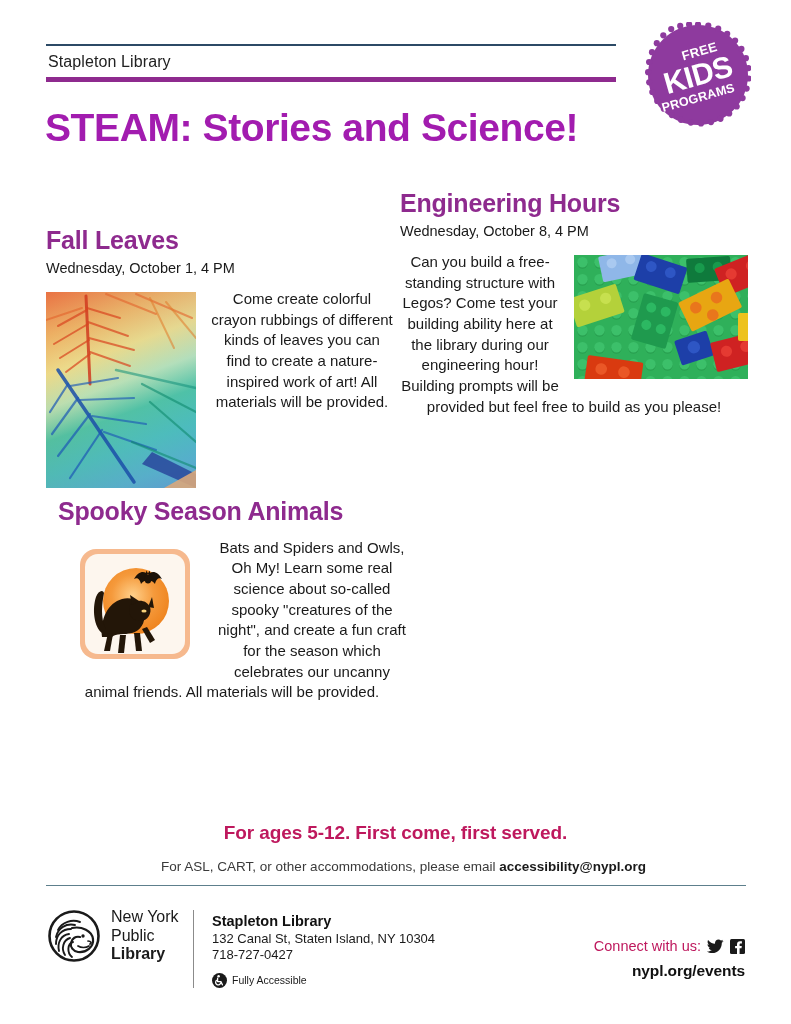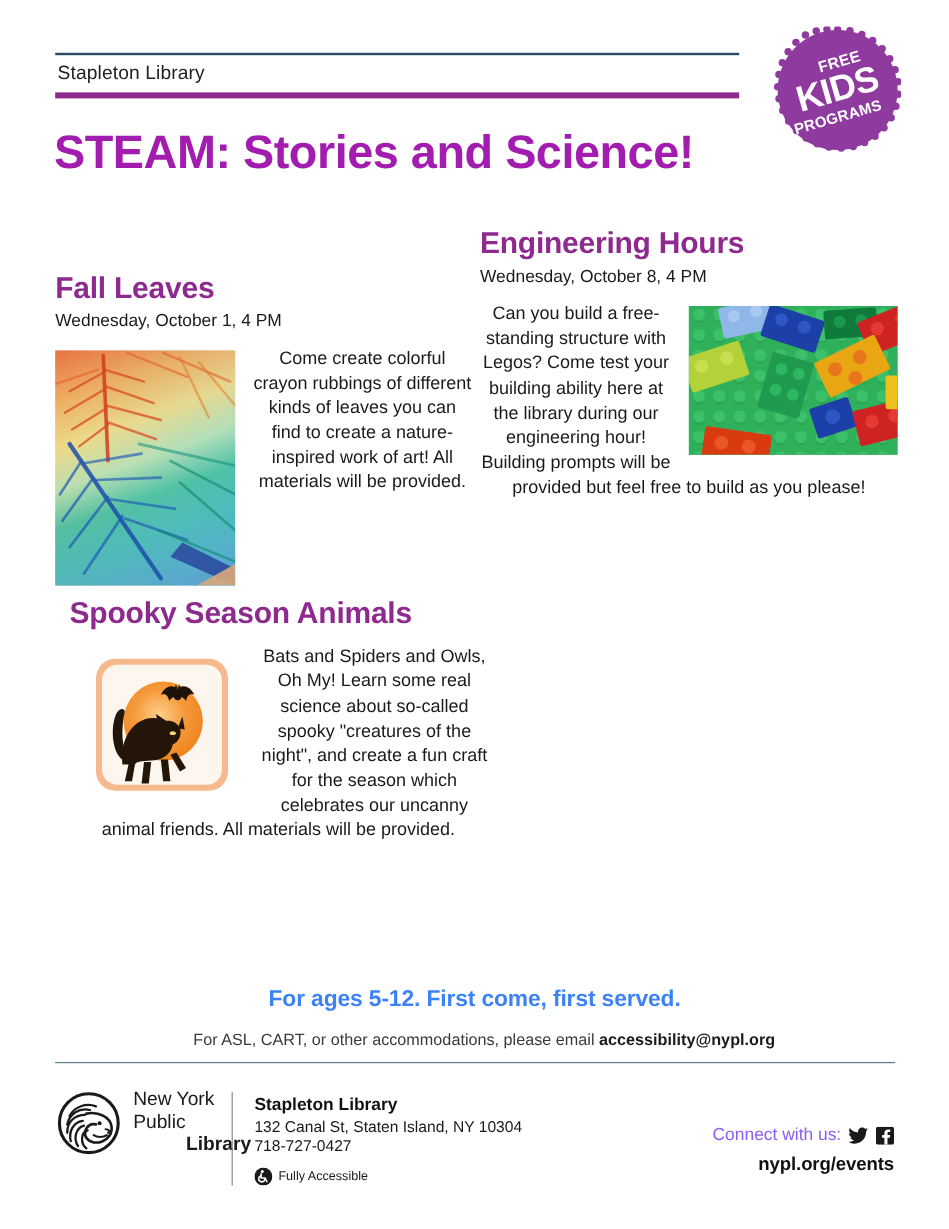--- a/index.html
+++ b/index.html
@@ -168,21 +168,21 @@
   }
 
   
   .ages-line {
     position: absolute;
     left: 0; right: 0;
     top: 822px;
     text-align: center;
     font-size: 19px;
     font-weight: bold;
-    color: #3b82f6;
+    color: #be185d;
     letter-spacing: -0.1px;
   }
   .asl-line {
     position: absolute;
     left: 16px; right: 0;
     top: 859px;
     text-align: center;
     font-size: 13.5px;
     color: #3a3a3a;
   }
@@ -204,21 +204,21 @@
     top: 908px;
     display: flex;
     align-items: center;
     gap: 11px;
   }
   .nypl-wordmark {
     font-size: 16px;
     line-height: 1.17;
     color: #1a1a1a;
   }
-  .nypl-wordmark .wm3 { font-weight: bold; margin-left: 44px; }
+  .nypl-wordmark .wm3 { font-weight: bold; }
 
   .footer-divider {
     position: absolute;
     left: 193px;
     top: 910px;
     width: 1px;
     height: 78px;
     background: #8b8b8b;
   }
 
@@ -245,21 +245,21 @@
     right: 46px;
     top: 938px;
     text-align: right;
   }
   .connect-row {
     display: flex;
     align-items: center;
     justify-content: flex-end;
     gap: 6px;
     font-size: 14.5px;
-    color: #8b5cf6;
+    color: #be185d;
   }
   .site-url {
     font-size: 15.5px;
     font-weight: bold;
     color: #111111;
     margin-top: 8px;
     letter-spacing: -0.1px;
   }
   .sm-icon { display: inline-block; line-height: 0; }
 </style>

